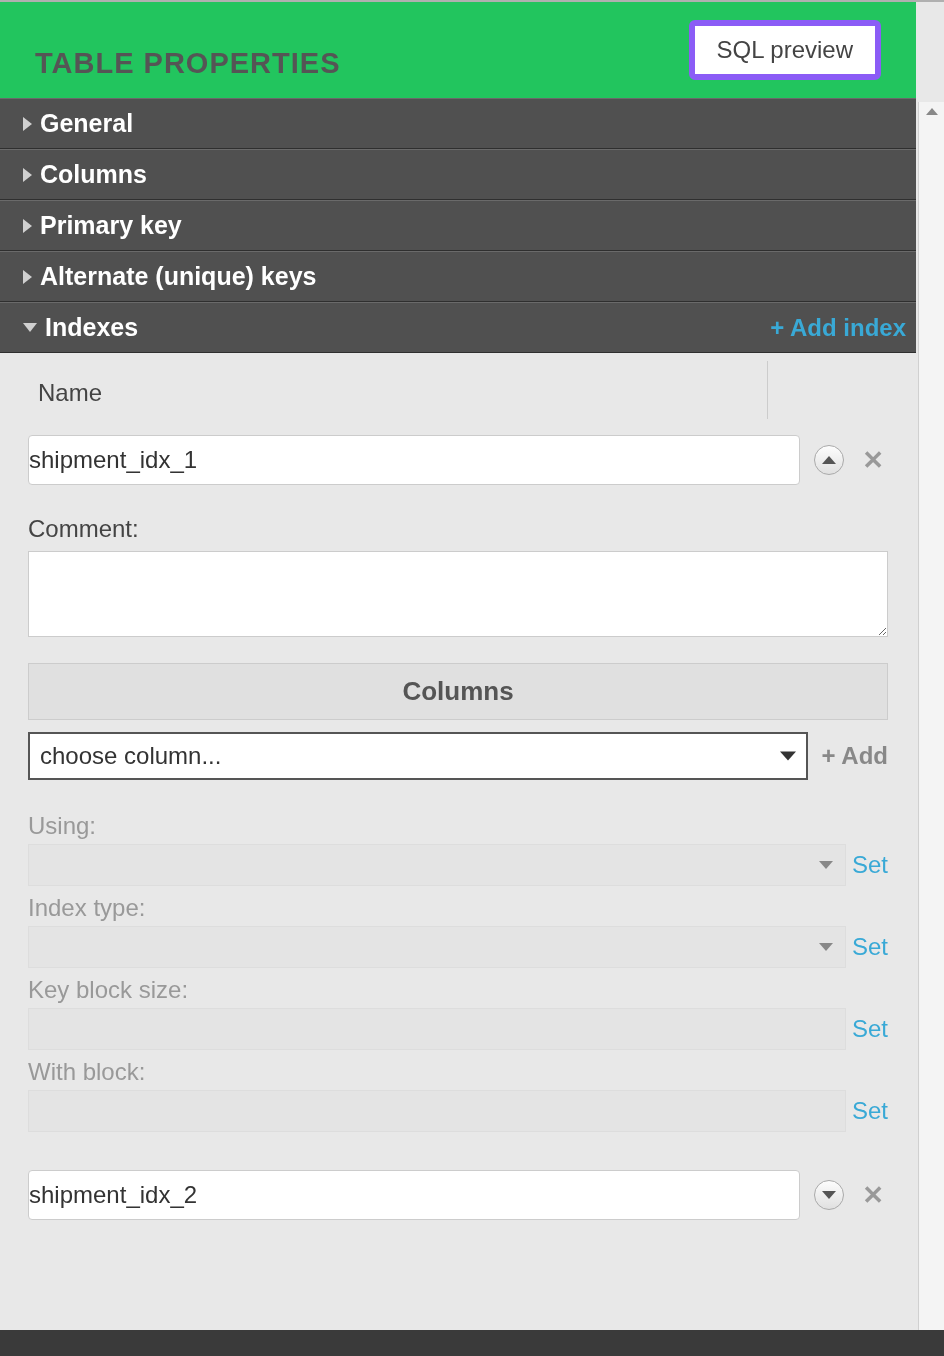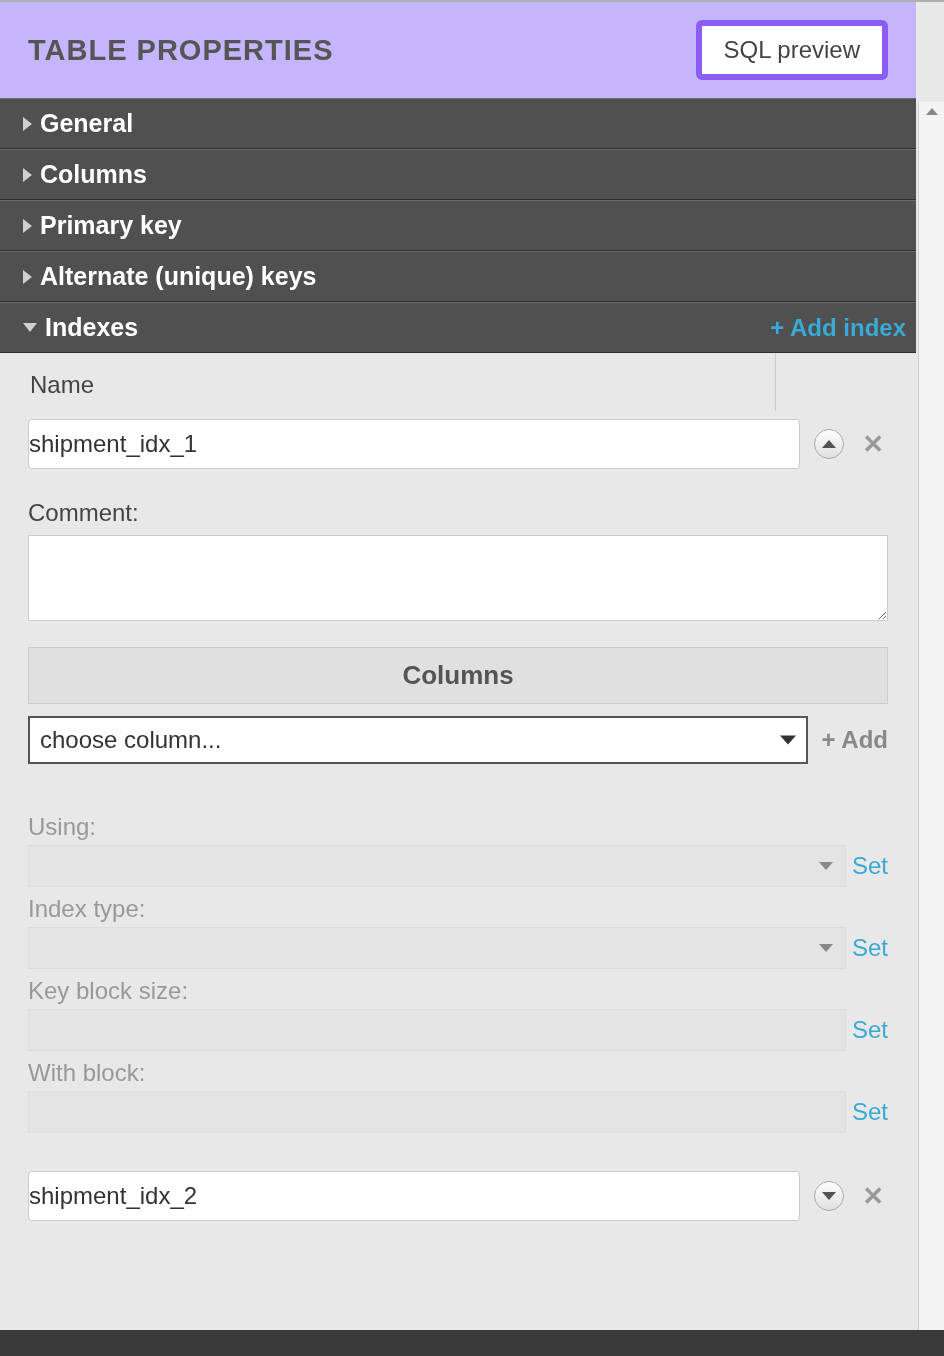--- a/index.html
+++ b/index.html
@@ -11,24 +11,24 @@
     overflow: hidden;
     border-top: 2px solid #b0b0b0;
     position: relative;
   }
   .panel {
     width: 916px;
     position: relative;
   }
   .header {
     display: flex;
-    align-items: center;
+    align-items: flex-end;
     justify-content: space-between;
-    padding: 18px 28px;
-    background: #c4b5fd;
+    padding: 18px 35px;
+    background: #22c55e;
   }
   .header h1 {
     font-size: 29px;
     font-weight: 700;
     letter-spacing: 1px;
     color: #555;
   }
   .sql-btn {
     background: #fff;
     border: 6px solid #8b5cf6;
@@ -68,21 +68,21 @@
     margin-left: auto;
     color: #39a9d6;
     font-weight: 700;
     font-size: 24px;
   }
   .indexes-body {
     background: #e8e8e8;
   }
   .name-header {
     display: flex;
-    padding: 0;
+    padding: 8px;
   }
   .name-header .name-col {
     flex: 1;
     padding: 18px 30px 12px 30px;
     font-size: 24px;
     color: #444;
     border-right: 1px solid #ccc;
   }
   .name-header .actions-spacer { width: 140px; }
   .index-row {
@@ -155,21 +155,21 @@
     font-size: 26px;
     font-weight: 700;
     color: #555;
     padding: 12px;
   }
   .columns-row {
     display: flex;
     align-items: center;
     gap: 14px;
     margin-top: 12px;
-    margin-bottom: 33px;
+    margin-bottom: 16px;
   }
   .column-select {
     flex: 1;
     position: relative;
     border: 2px solid #555;
     background: #fff;
     padding: 8px 38px 8px 10px;
     font-size: 24px;
     color: #333;
     cursor: pointer;

